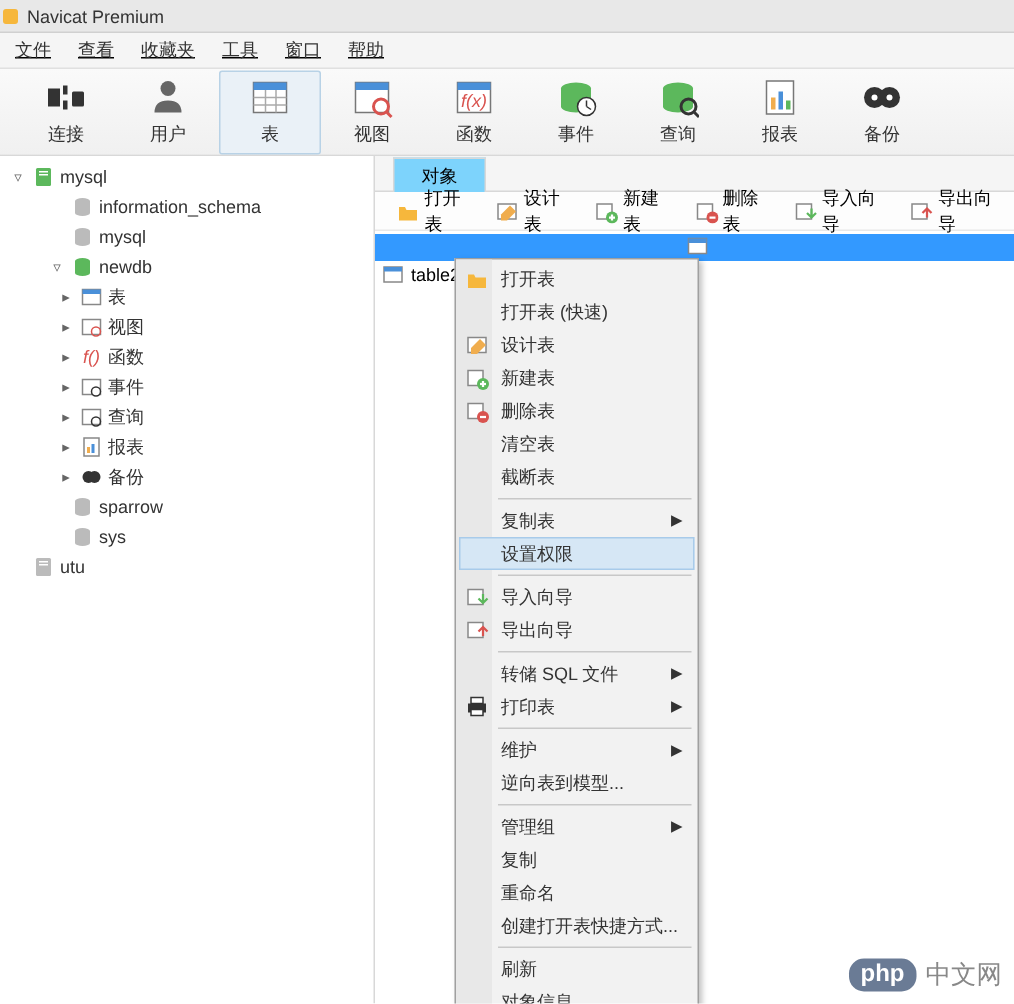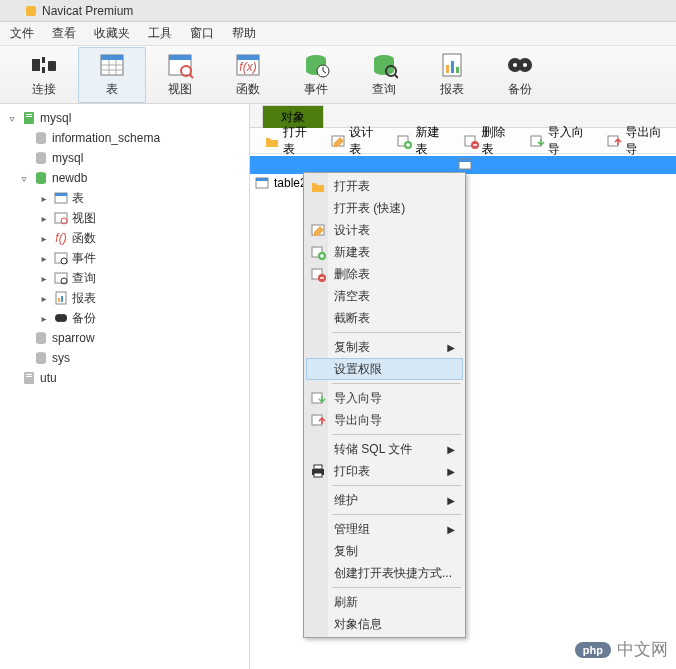--- a/index.html
+++ b/index.html
@@ -1,59 +1,59 @@
 <!DOCTYPE html>
 <html><head>
   <meta charset="utf-8">
   <style>
     * { margin: 0; padding: 0; box-sizing: border-box; font-family: "Microsoft YaHei", Arial, sans-serif; font-size: 12px; }
     body { width: 676px; height: 669px; background: #fff; overflow: hidden; position: relative; }
     
-    .titlebar { height: 22px; background: #e8e8e8; border-bottom: 1px solid #d0d0d0; display: flex; align-items: center; padding-left: 24px; }
+    .titlebar { height: 22px; background: #e8e8e8; border-bottom: 1px solid #d0d0d0; display: flex; align-items: center; padding-left: 0; }
     .titlebar .icon { width: 14px; height: 14px; margin-right: 4px; }
     .titlebar .title { font-size: 12px; color: #333; }
     
-    .menubar { height: 24px; background: #f5f5f5; border-bottom: 1px solid #e0e0e0; display: flex; align-items: center; padding-left: 10px; gap: 18px; }
+    .menubar { height: 24px; background: #f5f5f5; border-bottom: 1px solid #e0e0e0; display: flex; align-items: center; padding-left: 10px; gap: 18px; text-decoration: underline; }
     .menubar .item { cursor: pointer; color: #333; }
     
     .toolbar { height: 58px; background: linear-gradient(#fafafa,#f0f0f0); border-bottom: 1px solid #d8d8d8; display: flex; align-items: center; padding-left: 10px; gap: 0; }
     .tool-btn { width: 68px; height: 56px; display: flex; flex-direction: column; align-items: center; justify-content: center; gap: 2px; cursor: pointer; border: 1px solid transparent; }
     .tool-btn.active { background: #eaf1f7; border: 1px solid #b8d2e6; border-radius: 2px; }
     .tool-btn .ticon { width: 28px; height: 28px; display: flex; align-items: center; justify-content: center; }
     .tool-btn .tlabel { font-size: 12px; color: #333; }
     
     .main { display: flex; height: calc(100% - 104px); }
     .sidebar { width: 250px; border-right: 1px solid #d8d8d8; background: #fff; padding-top: 4px; overflow: auto; }
     .tree-node { display: flex; align-items: center; height: 20px; padding-left: 6px; cursor: pointer; white-space: nowrap; }
     .tree-node .exp { width: 12px; text-align: center; color: #666; font-size: 10px; }
     .tree-node .nicon { width: 16px; height: 16px; margin: 0 3px; display: flex; align-items: center; justify-content: center; }
     .tree-node .nlabel { color: #333; }
-    .indent-1 { padding-left: 18px; align-items: center; }
+    .indent-1 { padding-left: 32px; align-items: center; }
     .indent-2 { padding-left: 38px; }
     
     .content { flex: 1; background: #fff; display: flex; flex-direction: column; }
     .tab-bar { height: 24px; border-bottom: 1px solid #d8d8d8; display: flex; padding-left: 12px; background: #f5f5f5; }
-    .tab { height: 23px; padding: 0 18px; background: #4d7c0f; border: 1px solid #d8d8d8; border-bottom: none; display: flex; align-items: center; margin-top: 1px; }
+    .tab { height: 23px; padding: 0 18px; background: #7dd3fc; border: 1px solid #d8d8d8; border-bottom: none; display: flex; align-items: center; margin-top: 1px; }
     .action-bar { height: 26px; border-bottom: 1px solid #e8e8e8; display: flex; align-items: center; padding-left: 8px; gap: 2px; background: #fdfdfd; }
     .action-btn { display: flex; align-items: center; gap: 3px; padding: 2px 6px; cursor: pointer; }
     .action-btn .aicon { width: 16px; height: 16px; }
     .table-list { flex: 1; padding: 2px 0; }
     .table-row { height: 18px; display: flex; align-items: center; padding-left: 4px; gap: 4px; cursor: pointer; }
     .table-row.selected { background: #3399ff; color: #fff; flex-direction: column; }
     
     .context-menu { position: absolute; left: 303px; top: 172px; width: 163px; background: #f2f2f2; border: 1px solid #a0a0a0; box-shadow: 2px 2px 4px rgba(0,0,0,0.25); padding: 2px; }
     .cm-item { height: 22px; display: flex; align-items: center; padding-left: 28px; position: relative; cursor: pointer; color: #333; }
     .cm-item.highlighted { background: #d6e7f5; border: 1px solid #a8cbea; padding-left: 27px; }
     .cm-item .cicon { position: absolute; left: 4px; width: 16px; height: 16px; }
     .cm-item .arrow { position: absolute; right: 8px; font-size: 10px; }
     .cm-sep { height: 1px; background: #c8c8c8; margin: 3px 2px 3px 26px; }
     .cm-iconcol { position: absolute; left: 0; top: 0; bottom: 0; width: 24px; background: #e8e8e8; }
     
     .watermark { position: absolute; right: 8px; bottom: 8px; display: flex; align-items: center; gap: 6px; }
-    .watermark .wlogo { background: #6a7b95; color: #fff; padding: 2px 8px; border-radius: 10px; font-size: 11px; font-weight: bold; }
+    .watermark .wlogo { background: #6a7b95; color: #fff; padding: 2px 8px; border-radius: 10px; font-size: 16px; font-weight: bold; }
     .watermark .wtext { color: #888; font-size: 17px; }
     
     svg { display: block; }
   </style>
 </head>
 <body>
 
 <div class="titlebar">
   <span class="icon">
     <svg width="14" height="14">
@@ -77,20 +77,29 @@
       <span class="ticon">
         <svg width="28" height="28" viewBox="0 0 28 20">
           <rect x="2" y="4" width="8" height="12" fill="#333"></rect>
           <rect x="12" y="2" width="3" height="6" fill="#333"></rect>
           <rect x="12" y="12" width="3" height="6" fill="#333"></rect>
           <rect x="18" y="6" width="8" height="10" fill="#333" rx="1"></rect>
         </svg>
       </span>
       <span class="tlabel">连接</span>
     </div>
+    <div class="tool-btn">
+      <span class="ticon">
+        <svg width="28" height="28" viewBox="0 0 28 28">
+          <circle cx="14" cy="8" r="5" fill="#666"></circle>
+          <path d="M5 24 Q5 16 14 16 Q23 16 23 24 Z" fill="#666"></path>
+        </svg>
+      </span>
+      <span class="tlabel">用户</span>
+    </div>
     <div class="tool-btn active">
       <span class="ticon">
         <svg width="28" height="28" viewBox="0 0 28 28">
           <rect x="3" y="4" width="22" height="20" fill="#fff" stroke="#777"></rect>
           <rect x="3" y="4" width="22" height="5" fill="#4a90d9"></rect>
           <line x1="3" y1="14" x2="25" y2="14" stroke="#aaa"></line>
           <line x1="3" y1="19" x2="25" y2="19" stroke="#aaa"></line>
           <line x1="11" y1="9" x2="11" y2="24" stroke="#aaa"></line>
           <line x1="18" y1="9" x2="18" y2="24" stroke="#aaa"></line>
         </svg>
@@ -487,27 +496,33 @@
         </svg>
       </span>
       <span>打印表</span>
       <span class="arrow">▶</span>
     </div>
     <div class="cm-sep"></div>
     <div class="cm-item">
       <span>维护</span>
       <span class="arrow">▶</span>
     </div>
+    <div class="cm-item">
+      <span>逆向表到模型...</span>
+    </div>
     <div class="cm-sep"></div>
     <div class="cm-item">
       <span>管理组</span>
       <span class="arrow">▶</span>
     </div>
     <div class="cm-item">
       <span>复制</span>
+    </div>
+    <div class="cm-item">
+      <span>重命名</span>
     </div>
     <div class="cm-item">
       <span>创建打开表快捷方式...</span>
     </div>
     <div class="cm-sep"></div>
     <div class="cm-item">
       <span>刷新</span>
     </div>
     <div class="cm-item">
       <span>对象信息</span>

